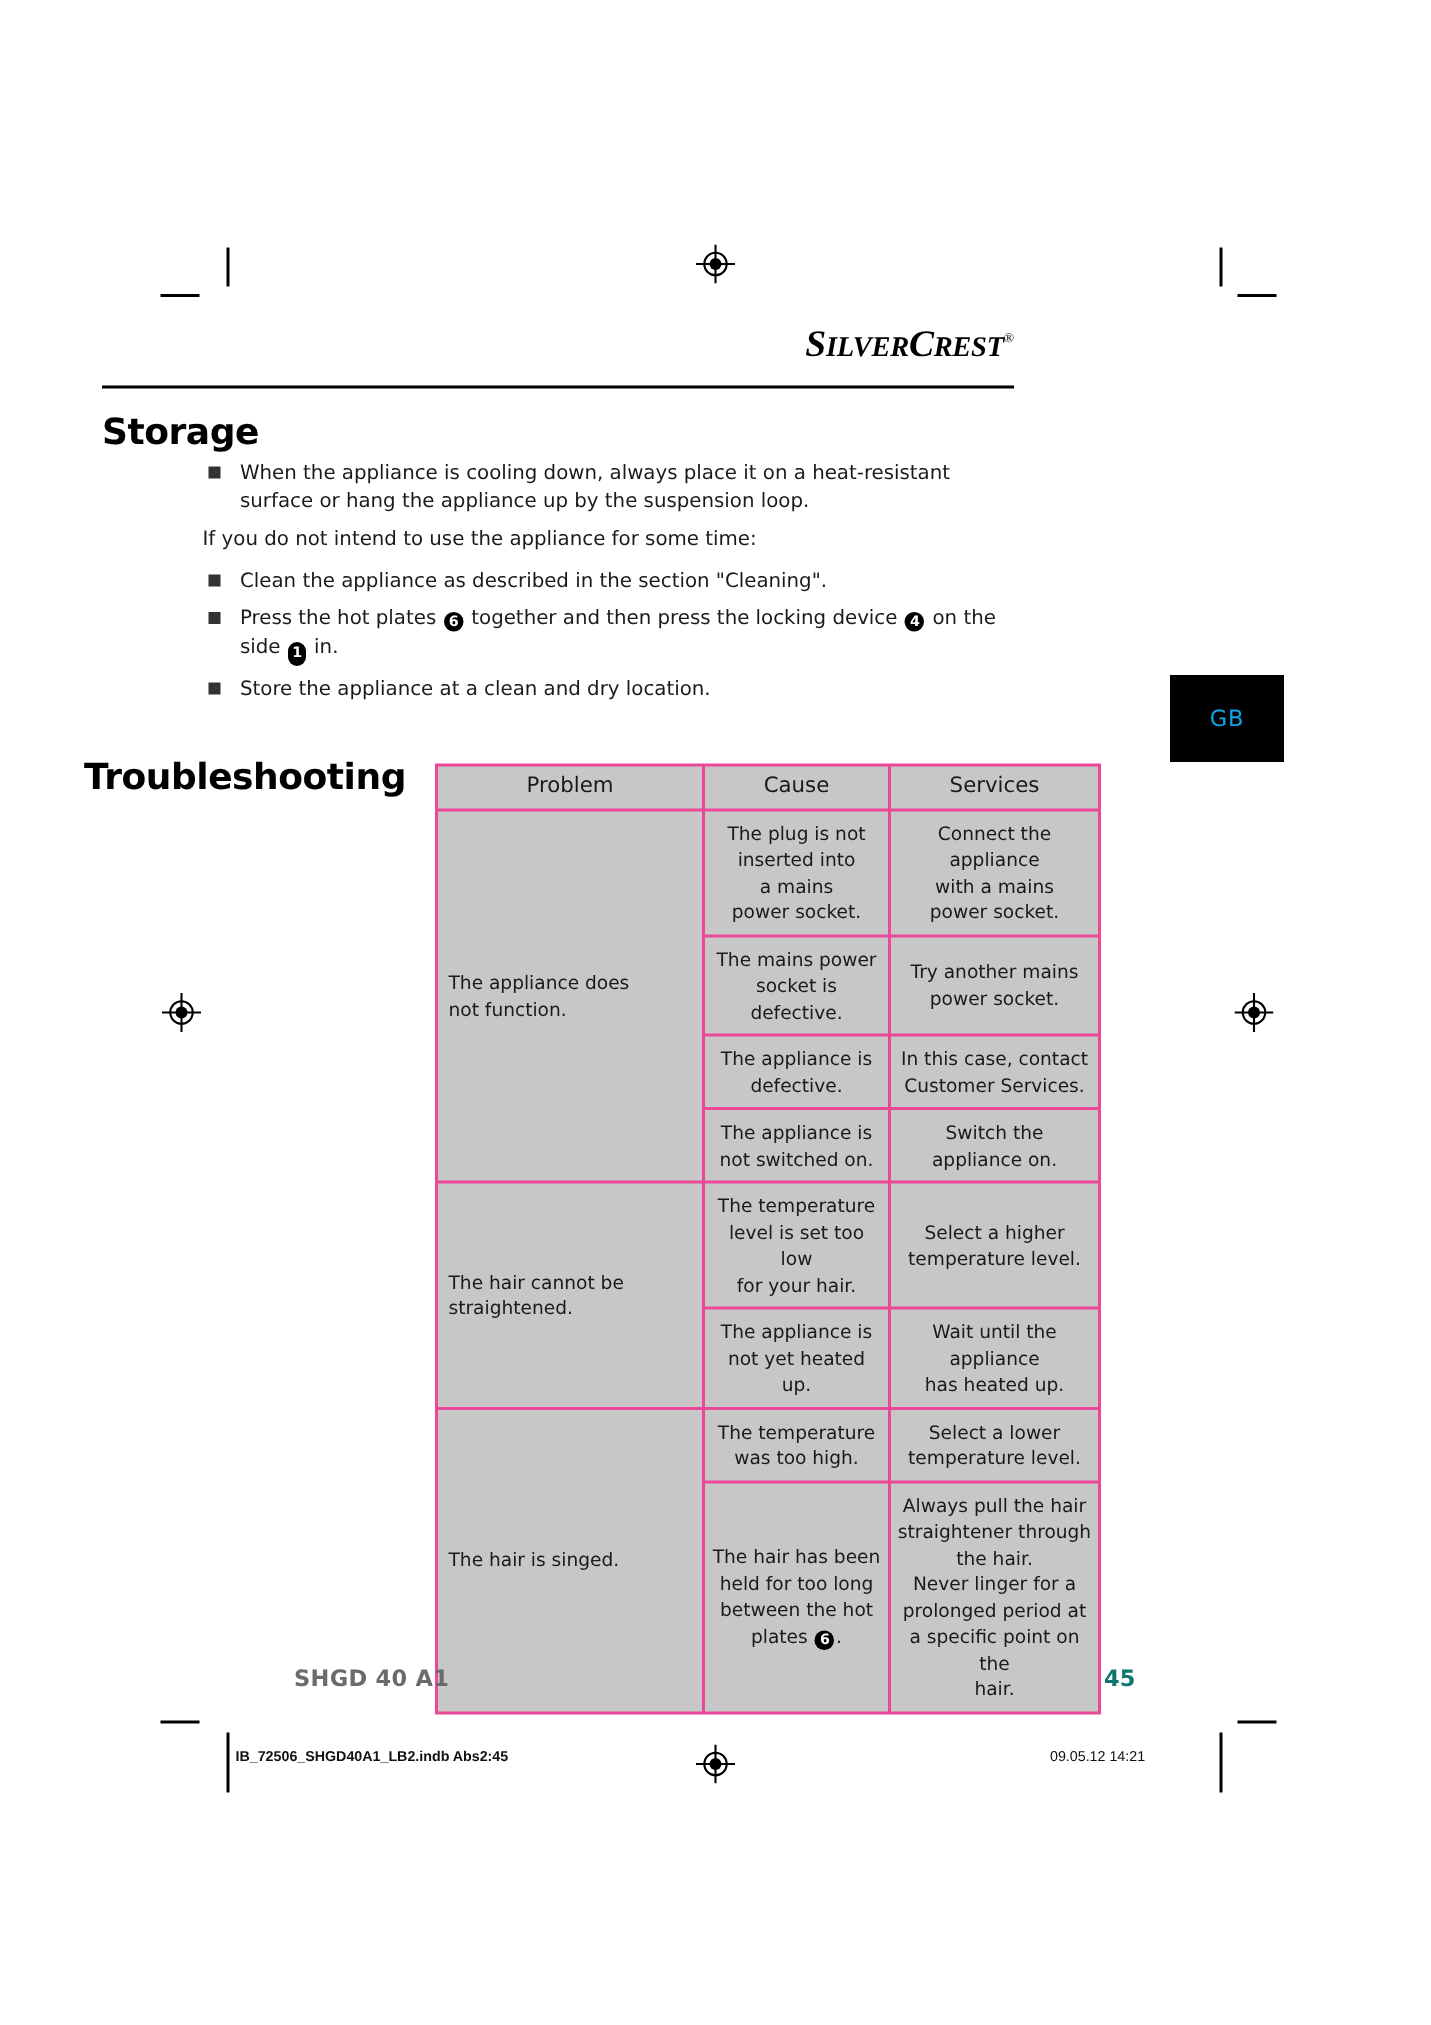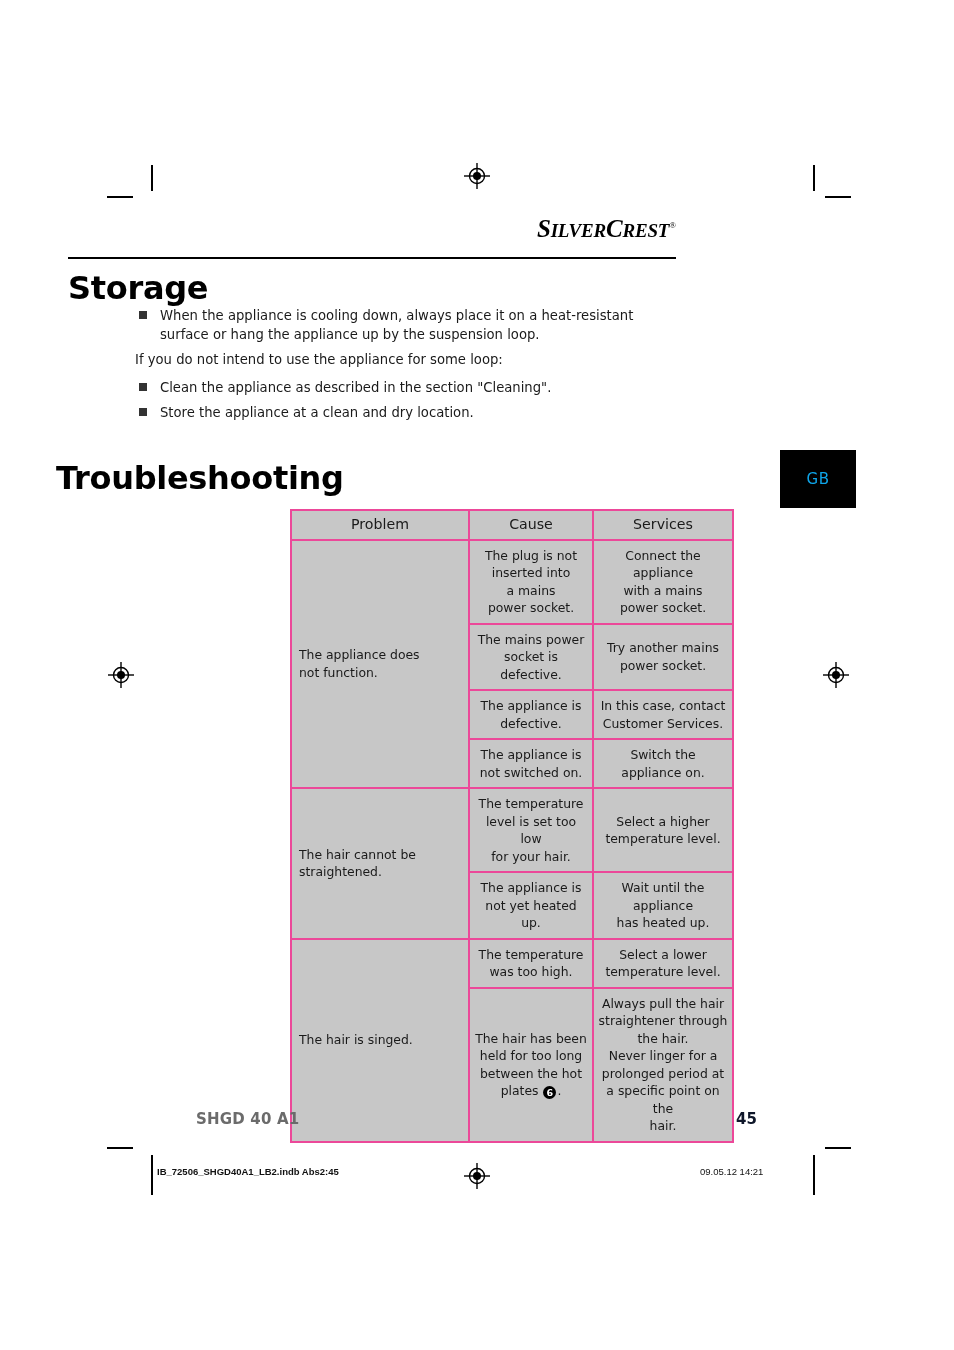--- a/index.html
+++ b/index.html
@@ -57,26 +57,26 @@
     height: 2px;
     background: #000;
   }
 
   
   h1.section {
     position: absolute;
     margin: 0;
     font-family: "DejaVu Sans", sans-serif;
     font-weight: bold;
-    font-size: 32px;
+    font-size: 24px;
     line-height: 28px;
     letter-spacing: -0.3px;
   }
   #h-storage { left: 68px; top: 274px; }
-  #h-trouble { left: 56px; top: 464px; }
+  #h-trouble { left: 56px; top: 504px; }
 
   
   .body-block {
     position: absolute;
     left: 138px;
     top: 306px;
     width: 540px;
   }
   .para, .bullet {
     font-family: "DejaVu Sans", sans-serif;
@@ -195,21 +195,21 @@
     color: #6b6b6b;
     letter-spacing: 0.2px;
   }
   .footer-page {
     position: absolute;
     left: 736px;
     top: 1110px;
     font-family: "DejaVu Sans", sans-serif;
     font-weight: bold;
     font-size: 15px;
-    color: #0f172a;
+    color: #0f766e;
   }
   .imprint-left {
     position: absolute;
     left: 157px;
     top: 1166px;
     font-family: "Liberation Sans", sans-serif;
     font-size: 9.5px;
     color: #111;
     white-space: nowrap;
     font-weight: bold;
@@ -268,27 +268,31 @@
 
 <h1 class="section" id="h-storage">Storage</h1>
 
 <div class="body-block">
 
   <div class="bullet">
     <span class="sq"></span>
     <span>When the appliance is cooling down, always place it on a heat-resistant surface or hang the appliance up by the suspension loop.</span>
   </div>
 
-  <p class="para">If you do not intend to use the appliance for some loop:</p>
+  <p class="para">If you do not intend to use the appliance for some time:</p>
 
   <div class="bullet">
     <span class="sq"></span>
     <span>Clean the appliance as described in the section "Cleaning".</span>
   </div>
 
+  <div class="bullet">
+    <span class="sq"></span>
+    <span id="rich-bullet">Press the hot plates <span class="ref">6</span> together and then press the locking device <span class="ref">4</span> on the side <span class="ref pill">1</span> in.</span>
+  </div>
 
   <div class="bullet">
     <span class="sq"></span>
     <span>Store the appliance at a clean and dry location.</span>
   </div>
 
 </div>
 
 <div class="lang-tab">GB</div>
 

